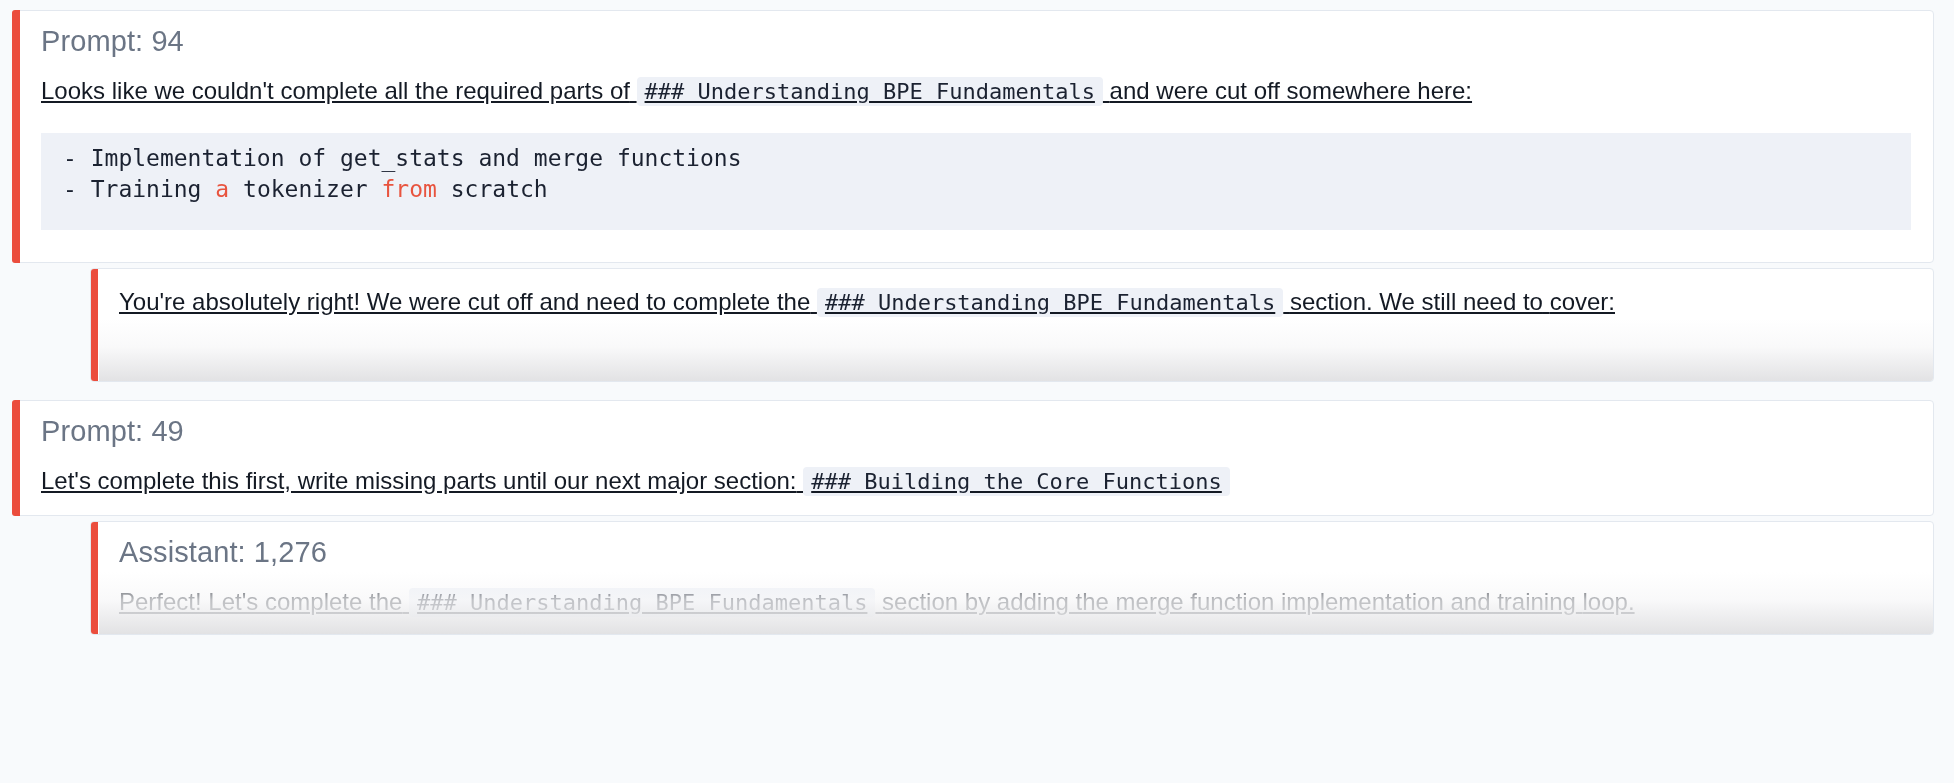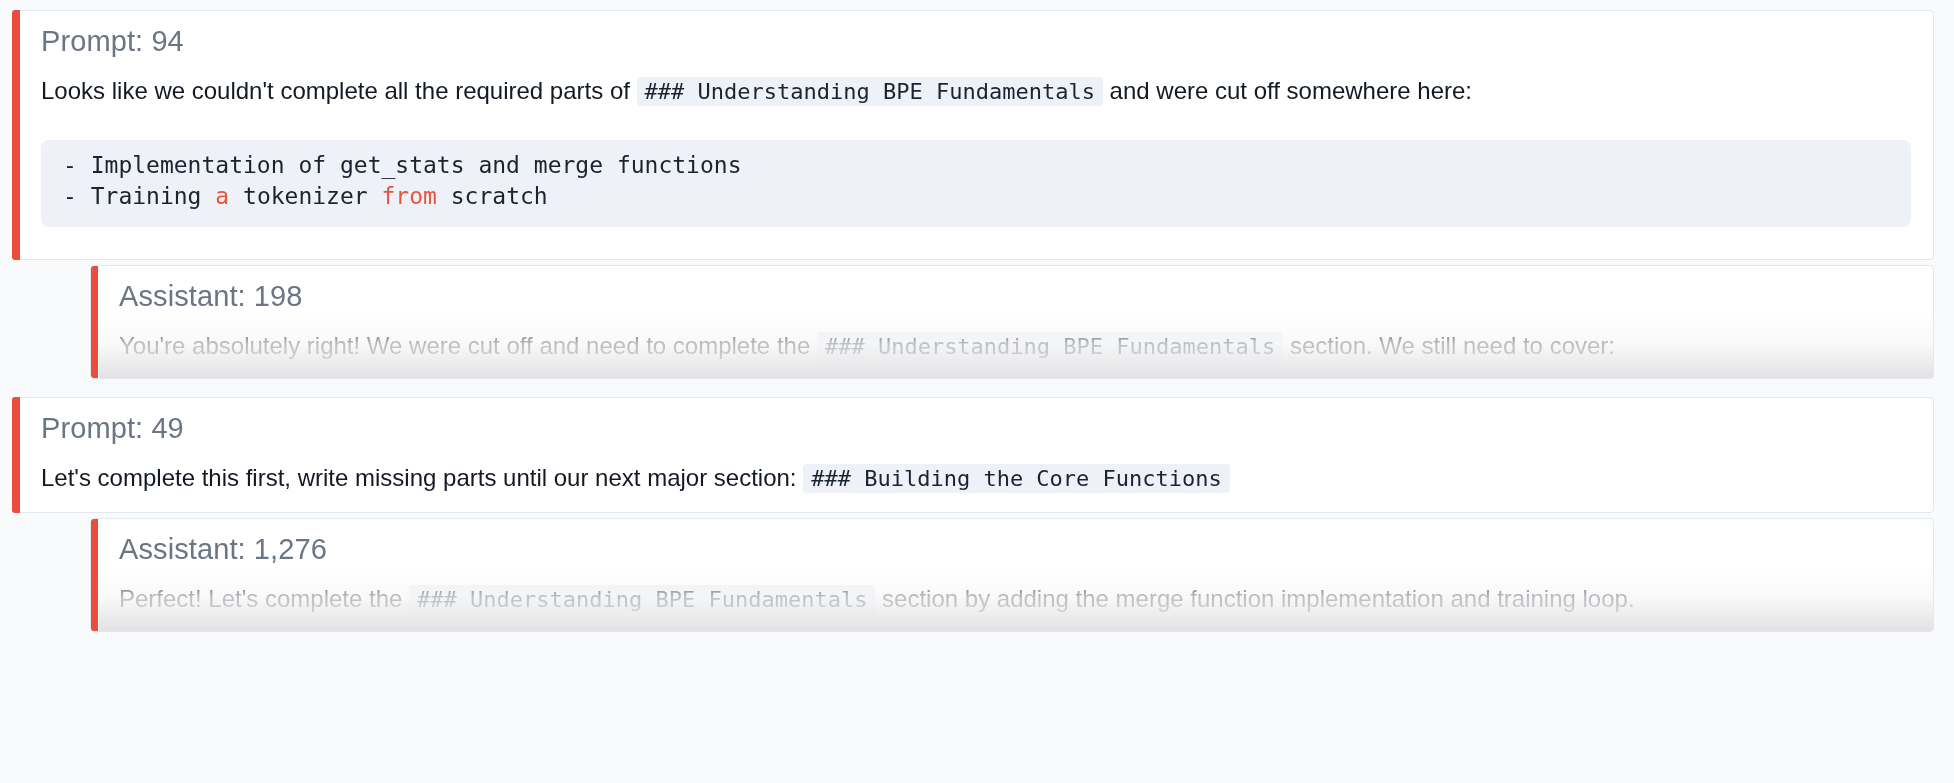--- a/index.html
+++ b/index.html
@@ -46,20 +46,21 @@
     color: #6b7585;
     margin: 0 0 14px 0;
     letter-spacing: 0.1px;
   }
 
   .msg-text {
     font-size: 24px;
     line-height: 1.55;
     color: #141a24;
     margin: 0;
+    text-decoration: underline;
   }
 
   
   .prompt-row {
     margin: 0 20px 0 12px;
   }
 
   
   .assistant-row {
     margin: 5px 20px 0 90px;
@@ -88,23 +89,23 @@
     border-radius: 4px;
     padding: 2px 8px;
     font-size: 22px;
     color: #1b2231;
     white-space: pre;
   }
 
   
   .codeblock {
     background: #eef1f7;
-    border-radius: 8px;
-    padding: 10px 14px 16px 22px;
-    margin: 31px 0 16px 0;
+    border-radius: 0;
+    padding: 10px 14px 26px 22px;
+    margin: 24px 0 16px 0;
     font-family: "DejaVu Sans Mono", "Liberation Mono", monospace;
     font-size: 23px;
     line-height: 1.32;
     color: #1b2231;
     white-space: pre;
   }
   .kw { color: #e8543f; }
 
   .spacer-gap { height: 18px; }
 </style>
@@ -126,21 +127,20 @@
 
       <div class="codeblock"><span>- Implementation of get_stats and merge functions</span>
 <span><span>- Training </span><span class="kw">a</span><span> tokenizer </span><span class="kw">from</span><span> scratch</span></span></div>
 
     </div>
   </div>
 
   <div class="msg assistant-row">
     <div class="accent"></div>
     <div class="body">
-      <div class="msg-label">Assistant: 198</div>
       <p class="msg-text">
         <span>You're absolutely right! We were cut off and need to complete the</span>
         <span class="code">### Understanding BPE Fundamentals</span>
         <span>section. We still need to</span>
         <span>cover:</span>
       </p>
     </div>
     <div class="fade"></div>
   </div>
 

